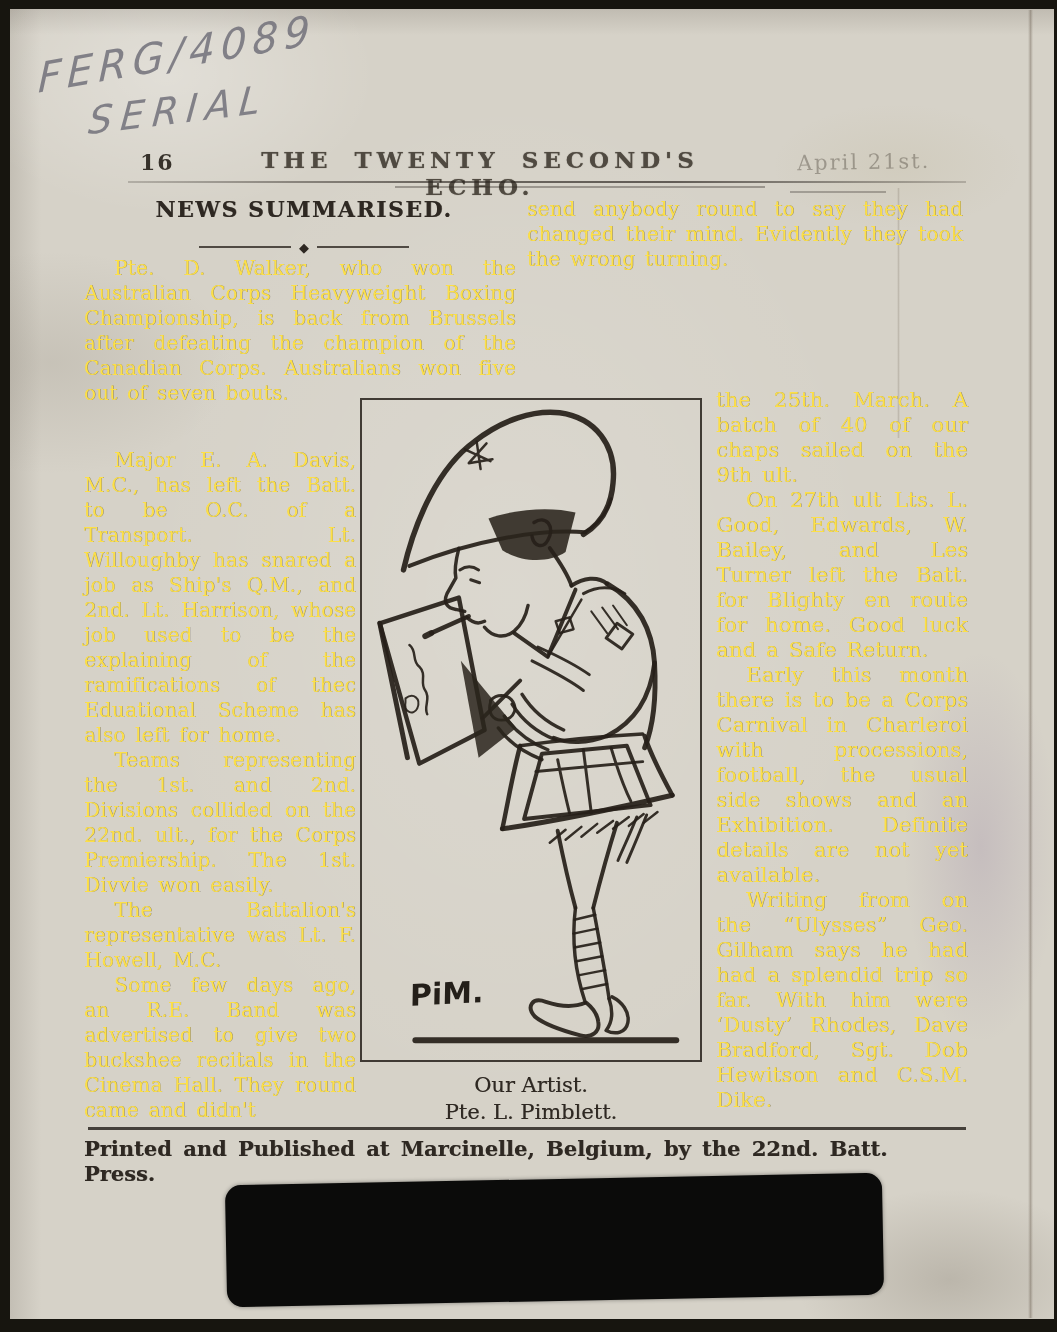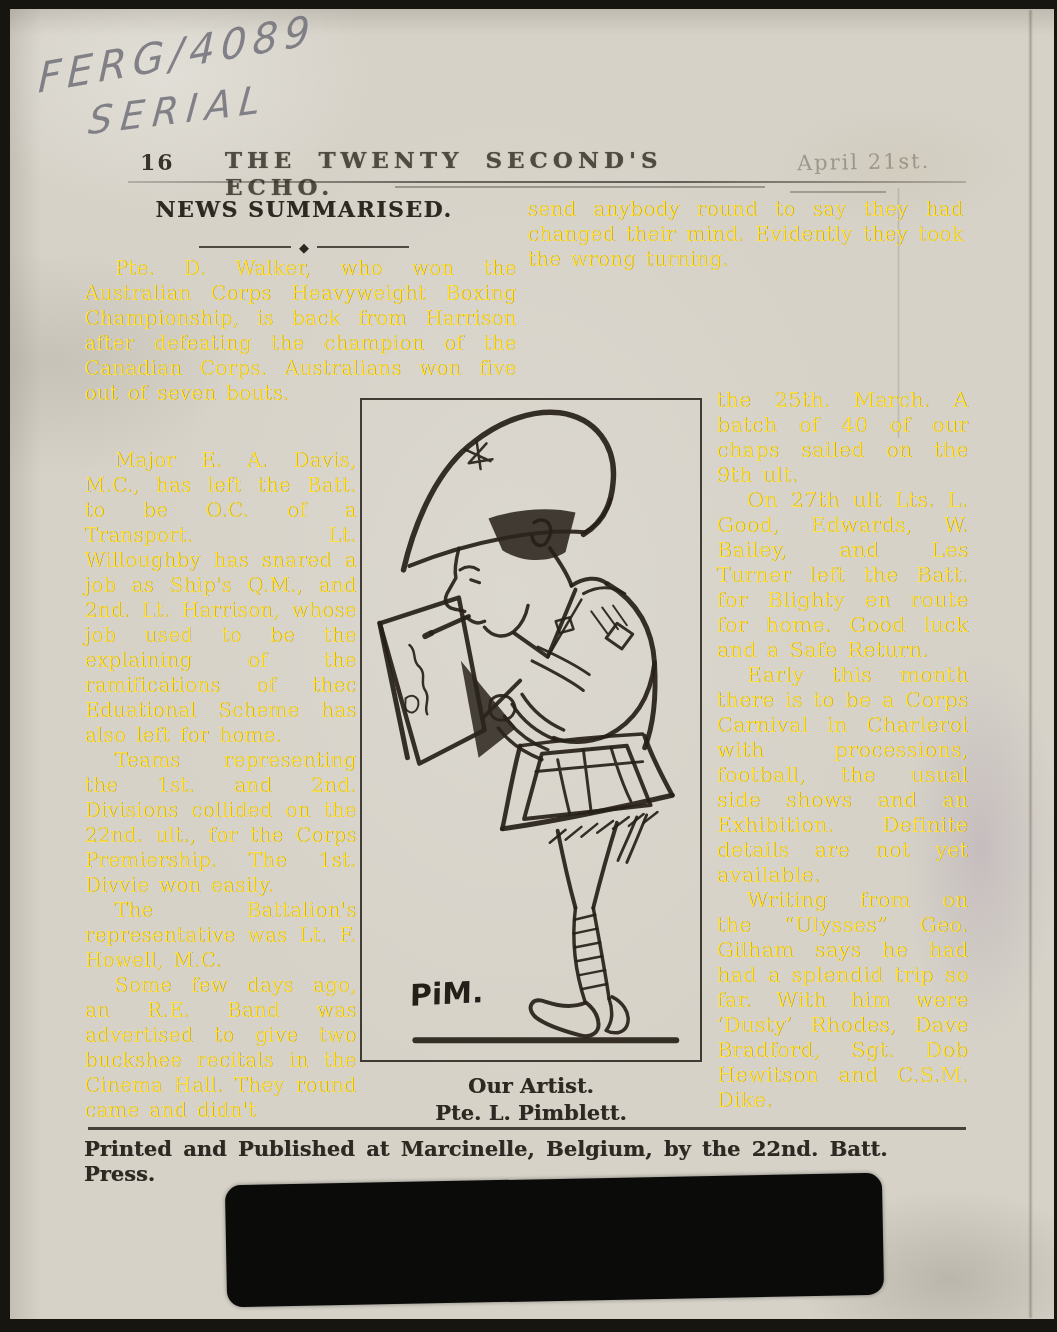--- a/index.html
+++ b/index.html
@@ -31,21 +31,21 @@
   .annot { position:absolute; font-family:"DejaVu Sans", sans-serif; font-style:italic;
     color:rgba(116,115,124,0.88); white-space:nowrap; }
   .annot1 { left:36px; top:30px; font-size:41px; letter-spacing:6px;
     transform:rotate(-10deg) skewX(-12deg); }
   .annot2 { left:88px; top:88px; font-size:38px; letter-spacing:8px;
     transform:rotate(-7deg) skewX(-12deg); }
 
   
   .pageno { position:absolute; left:140px; top:149px; font-size:22px; font-weight:bold;
     letter-spacing:2px; color:#37322b; }
-  .title { position:absolute; left:225px; top:146px; width:510px; text-align:left;
+  .title { position:absolute; left:225px; top:146px; width:510px; text-align:center;
     font-weight:bold; font-size:23px; letter-spacing:5px; word-spacing:9px;
     color:#3e382f; opacity:0.88; text-shadow:0 0 1px rgba(62,56,47,0.8); }
   .issue-date { position:absolute; left:797px; top:150px; font-size:21px; letter-spacing:2px;
     color:#4a4339; opacity:0.40; transform:rotate(-1deg); }
   .header-rule { position:absolute; left:128px; top:181px; width:838px; height:2px;
     background:linear-gradient(90deg, rgba(43,37,32,.22), rgba(43,37,32,.62) 35%, rgba(43,37,32,.68) 65%, rgba(43,37,32,.22)); }
   .header-rule2 { position:absolute; left:395px; top:186px; width:370px; height:2px;
     background:rgba(43,37,32,.35); }
   .date-underline { position:absolute; left:790px; top:191px; width:96px; height:2px;
     background:rgba(43,37,32,.30); }
@@ -71,21 +71,21 @@
   .mb-lg { margin-bottom:36px; } .mb-md { margin-bottom:28px; } .mb-sm { margin-bottom:5px; }
   .mb-r1 { margin-bottom:13px; } .mb-r2 { margin-bottom:40px; } .mb-r3 { margin-bottom:30px; }
 
   
   .cartoon-box { position:absolute; left:360px; top:398px; width:342px; height:664px;
     border:2.5px solid rgba(38,32,26,0.85); box-sizing:border-box; }
   .cartoon-box svg { display:block; width:100%; height:100%; }
   .signature { position:absolute; left:48px; top:576px; font-family:"DejaVu Sans", sans-serif;
     font-weight:bold; font-size:30px; color:#241f19; transform:rotate(-3deg) skewX(-4deg); }
   .caption { position:absolute; left:360px; top:1072px; width:342px; text-align:center;
-    font-weight:bold; font-size:21px; line-height:27px; color:#2e2822;
+    font-weight:normal; font-size:21px; line-height:27px; color:#2e2822;
     text-shadow:0.4px 0.4px 0.6px rgba(46,40,34,0.5); }
 
   
   .footer-rule { position:absolute; left:88px; top:1127px; width:878px; height:2.5px;
     background:rgba(32,27,22,0.8); }
   .imprint { position:absolute; left:84px; top:1136px; width:884px; 
     font-weight:bold; font-size:21px; word-spacing:4px; color:#2e2822;
     text-shadow:0.4px 0.4px 0.6px rgba(46,40,34,0.55); }
 
   .redaction { position:absolute; left:226px; top:1179px; width:657px; height:122px;
@@ -111,21 +111,21 @@
   <div class="date-underline"></div>
 
   <div class="news-heading">NEWS SUMMARISED.</div>
   <div class="ornament">
     <span class="orn-line"></span>
     <span class="orn-diamond">◆</span>
     <span class="orn-line"></span>
   </div>
 
   <div class="textblock left-wide">
-    <p class="news indent">Pte. D. Walker, who won the Australian Corps Heavyweight Boxing Championship, is back from Harrison after defeating the champion of the Canadian Corps. Australians won five out of seven bouts.</p>
+    <p class="news indent">Pte. D. Walker, who won the Australian Corps Heavyweight Boxing Championship, is back from Brussels after defeating the champion of the Canadian Corps. Australians won five out of seven bouts.</p>
   </div>
 
   <div class="textblock left-narrow">
     <p class="news indent mb-lg">Major E. A. Davis, M.C., has left the Batt. to be O.C. of a Transport. Lt. Willoughby has snared a job as Ship's Q.M., and 2nd. Lt. Harrison, whose job used to be the explaining of the ramifications of thec Eduational Scheme has also left for home.</p>
     <p class="news indent mb-sm">Teams representing the 1st. and 2nd. Divisions collided on the 22nd. ult., for the Corps Premiership. The 1st. Divvie won easily.</p>
     <p class="news indent mb-md">The Battalion's representative was Lt. F. Howell, M.C.</p>
     <p class="news indent">Some few days ago, an R.E. Band was advertised to give two buckshee recitals in the Cinema Hall. They round came and didn't</p>
   </div>
 
   <div class="textblock right-wide">

